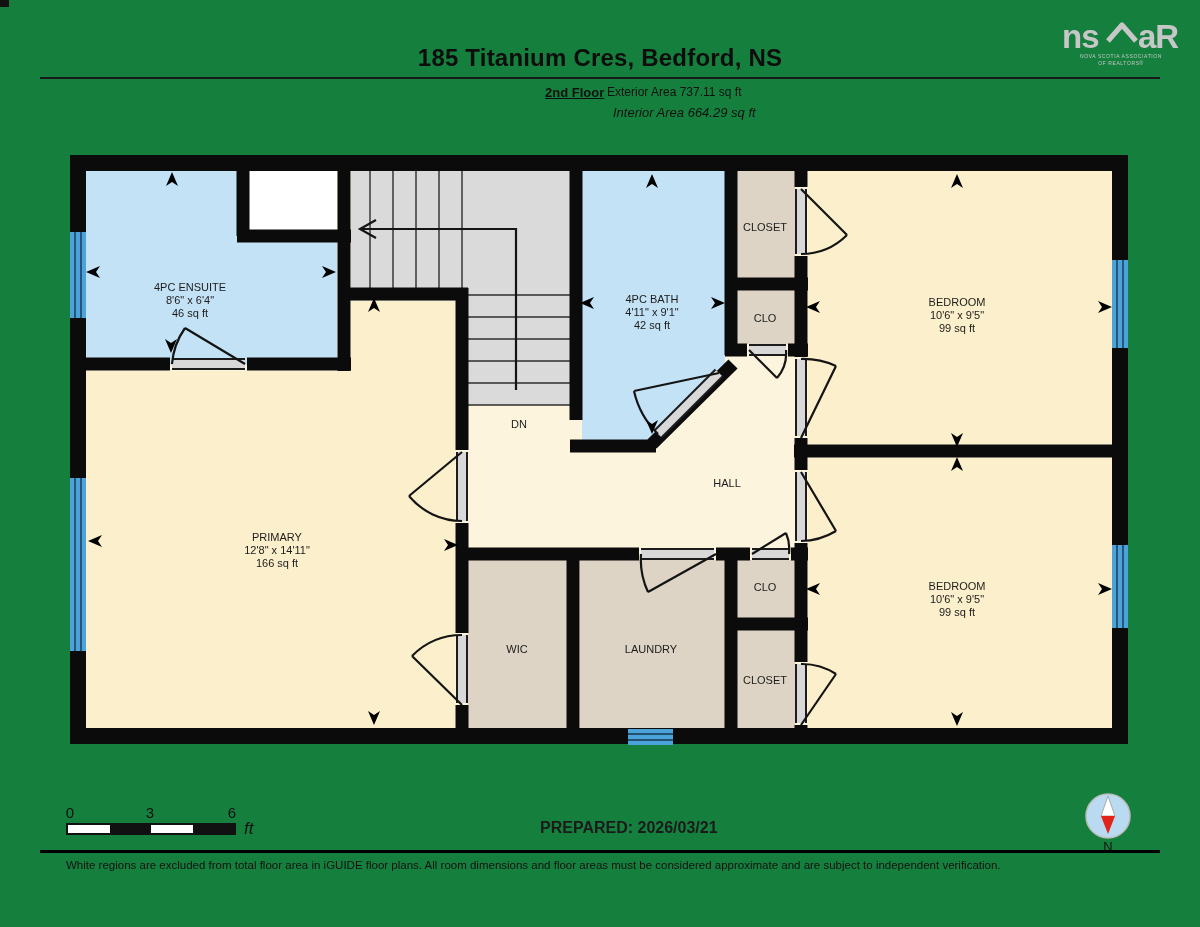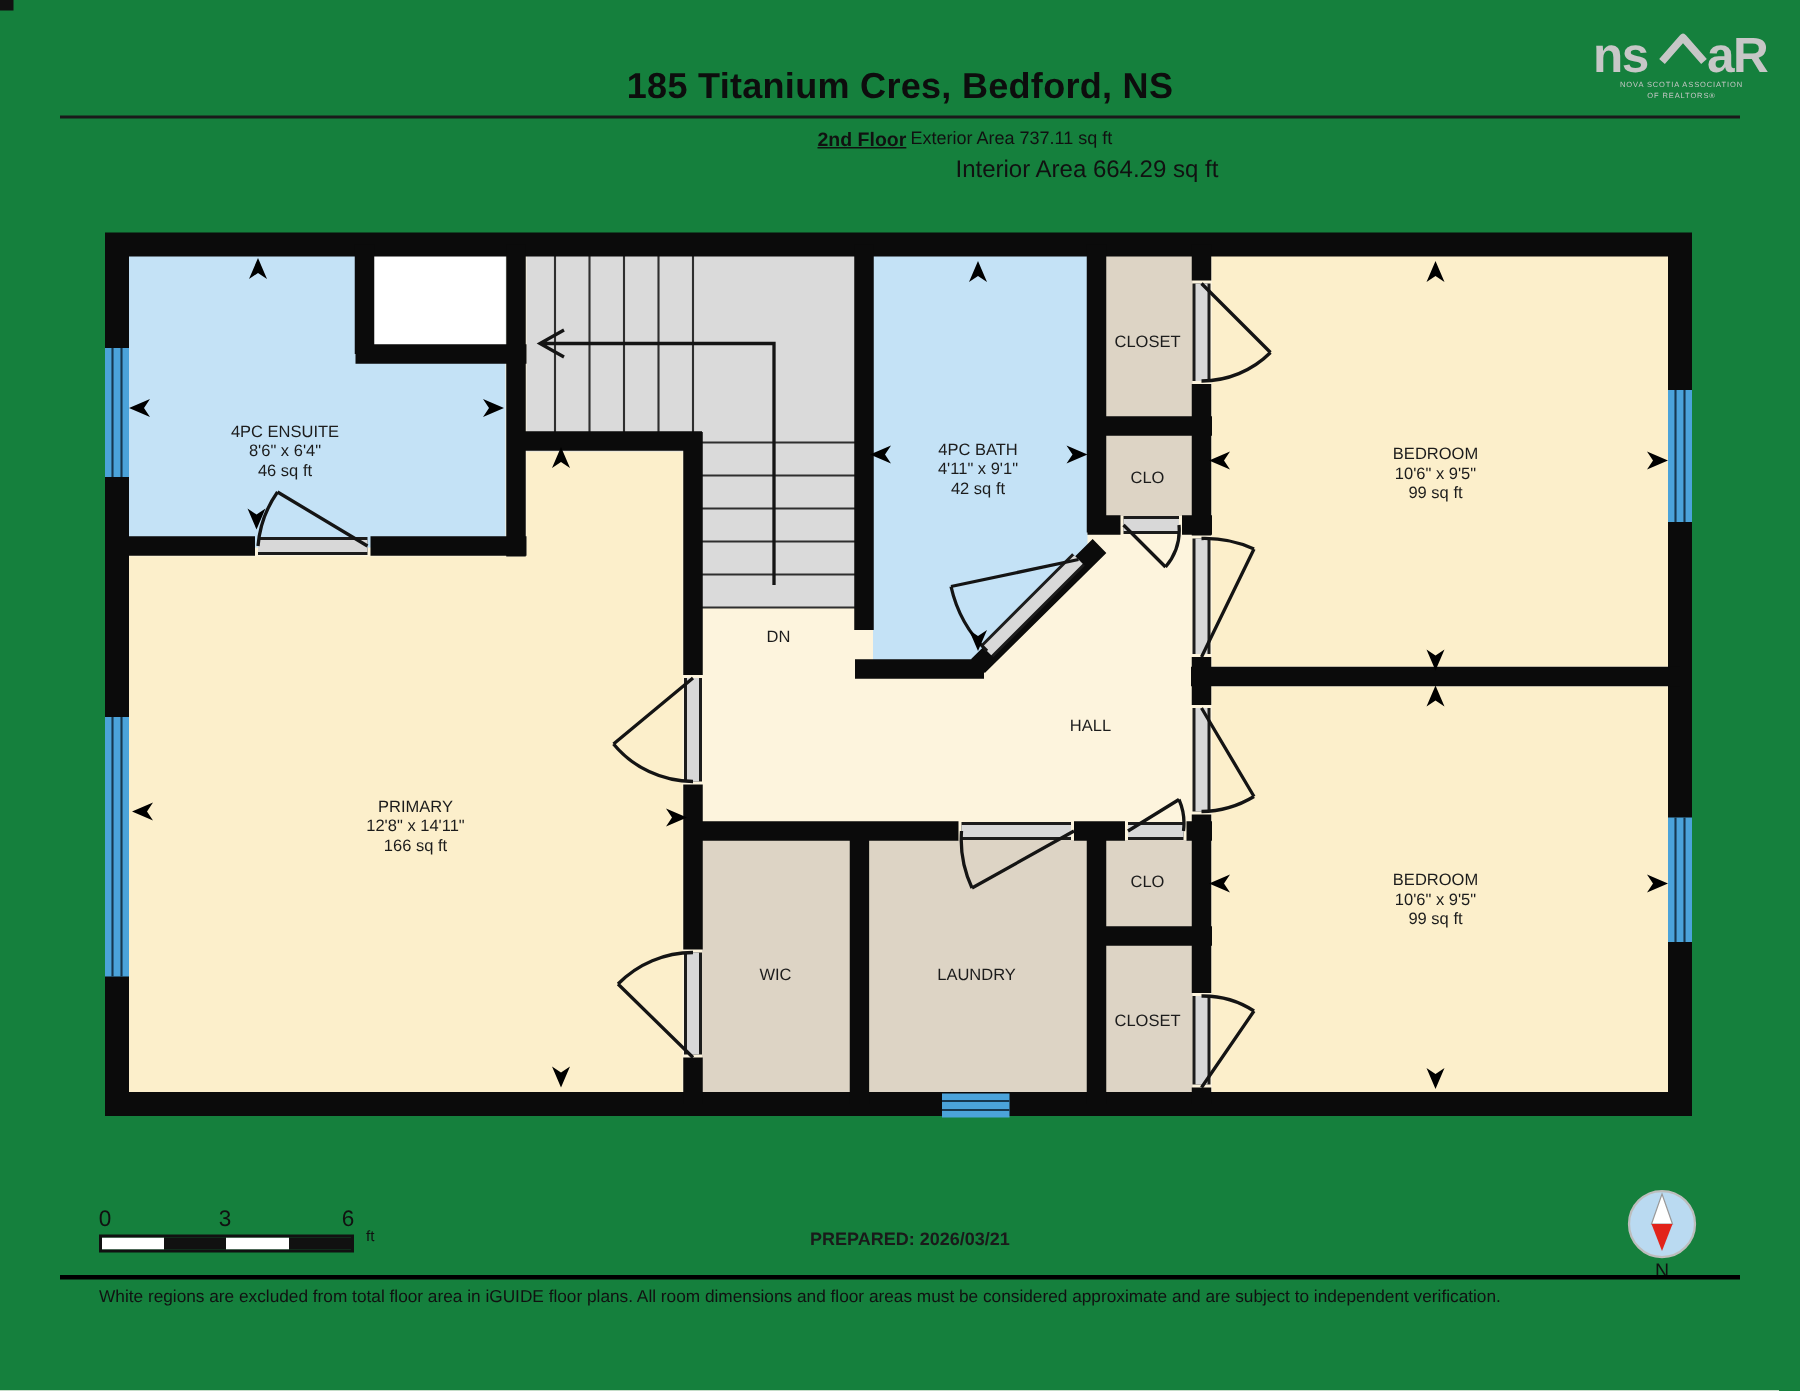--- a/index.html
+++ b/index.html
@@ -5,33 +5,33 @@
   html,body{margin:0;padding:0;background:#fff;}
   .page{position:relative;width:1200px;height:927px;background:#15803d;overflow:hidden;
         font-family:"Liberation Sans",sans-serif;color:#111;}
   .corner-mark{position:absolute;left:0;top:0;width:9px;height:7px;background:#111;}
   .title{position:absolute;top:44px;left:0;width:100%;text-align:center;
          font-size:24px;font-weight:bold;letter-spacing:.2px;color:#0d0d0d;}
   .rule1{position:absolute;left:40px;top:77px;width:1120px;height:2px;background:#1a1a1a;}
   .rule2{position:absolute;left:40px;top:850px;width:1120px;height:3px;background:#000;}
   .floor-label{position:absolute;left:545px;top:85px;font-size:13px;font-weight:bold;text-decoration:underline;}
   .area-line1{position:absolute;left:607px;top:85px;font-size:12px;}
-  .area-line2{position:absolute;left:637px;top:105px;font-size:16px;}
-  .prepared{position:absolute;left:540px;top:819px;font-size:12px;font-weight:bold;color:#1a1a1a;}
+  .area-line2{position:absolute;left:613px;top:105px;font-size:13px;font-style:italic;}
+  .prepared{position:absolute;left:540px;top:819px;font-size:16px;font-weight:bold;color:#1a1a1a;}
   .disclaimer{position:absolute;left:46px;top:859px;font-size:11.5px;color:#111;margin-left:20px;}
   .logo{position:absolute;right:20px;top:12px;}
   .logo text{fill:var(--logo_gray);}
   .logo .brand{font-size:33px;font-weight:bold;letter-spacing:-1px;}
   .logo .cap{font-size:5px;letter-spacing:.6px;text-anchor:middle;}
   .logo .roof{stroke:var(--logo_gray);stroke-width:5;fill:none;stroke-linejoin:round;}
   .scalebar{position:absolute;left:64px;top:804px;width:200px;height:36px;}
   .scalebar .num{position:absolute;top:0;font-size:15px;transform:translateX(-50%);}
   .scalebar .bar{position:absolute;left:2px;top:19px;width:166px;height:8px;border:2px solid #111;
      background:linear-gradient(90deg,#fff 0 25%,#111 25% 50%,#fff 50% 75%,#111 75% 100%);}
-  .scalebar .unit{position:absolute;left:180px;top:15px;font-size:10px;}
+  .scalebar .unit{position:absolute;left:180px;top:15px;font-size:17px;font-style:italic;}
   .compass{position:absolute;left:1083px;top:791px;}
   .compass .disc{fill:var(--compass_blue);stroke:#bdbdbd;stroke-width:1.5;}
   .compass .ndl-w{fill:#fff;stroke:#9a9a9a;stroke-width:.8;}
   .compass .ndl-r{fill:var(--accent_red);}
   .compass text{font-size:13px;text-anchor:middle;fill:#111;}
   svg.plan{position:absolute;left:0;top:0;}
   .fill-base{fill:var(--hall_cream);}
   .fill-cream{fill:var(--room_cream);}
   .fill-blue{fill:var(--room_blue);}
   .fill-tan{fill:var(--room_tan);}

